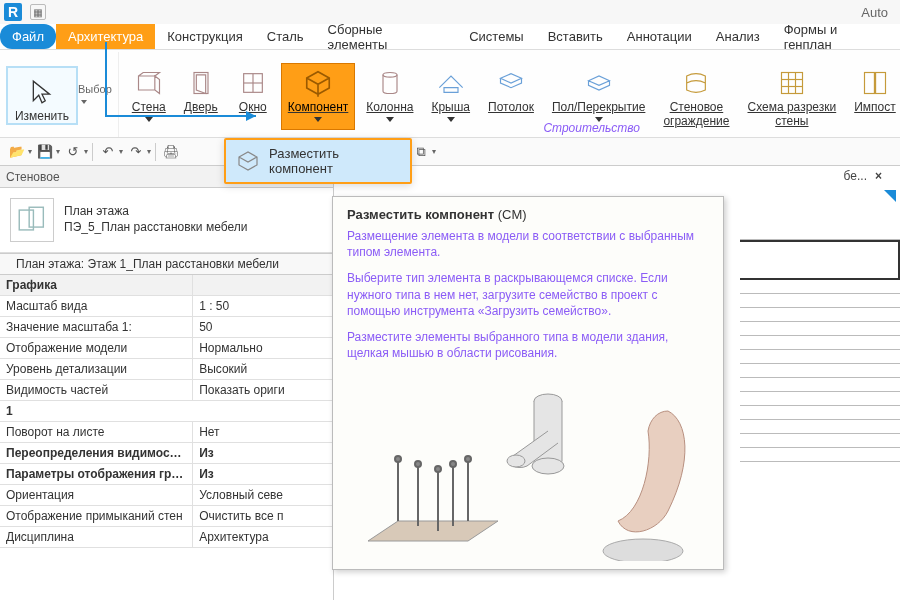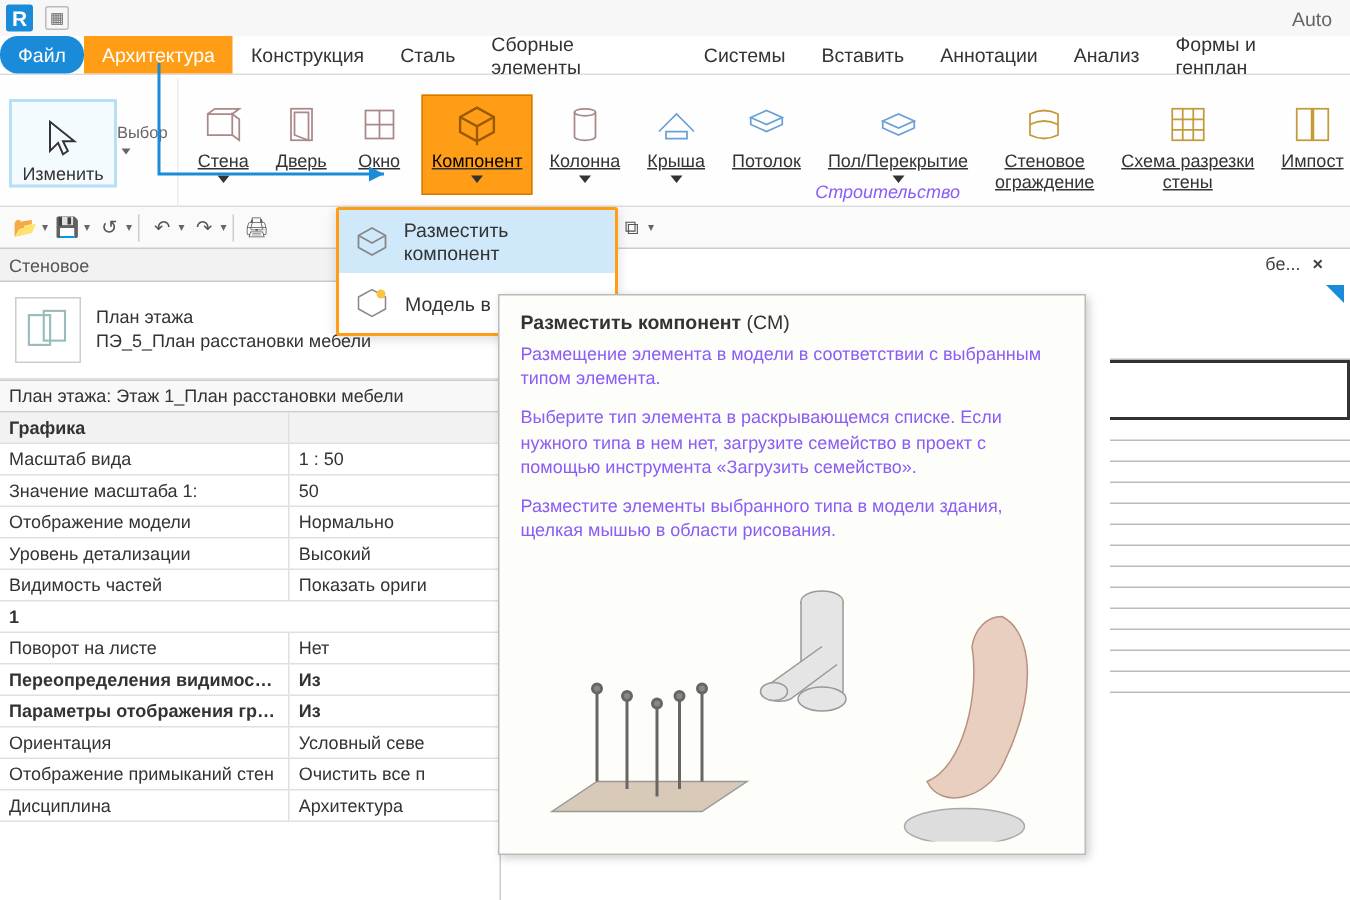--- a/index.html
+++ b/index.html
@@ -54,21 +54,21 @@
   .qat-caret { font-size: 8px; color: #666; margin-left: -2px; }
 
   
   .main { display: flex; height: calc(600px - 24px - 26px - 88px - 28px); }
   .left-panel { width: 334px; border-right: 1px solid #ccc; display: flex; flex-direction: column; background: #fff; }
   .panel-header { height: 22px; background: #f2f2f2; border-bottom: 1px solid #ccc; display: flex; align-items: center; padding: 0 6px; font-size: 12px; color: #555; }
   .panel-header .close { margin-left: auto; cursor: pointer; font-size: 13px; color: #777; }
   .props-top { display: flex; align-items: center; gap: 10px; padding: 10px; border-bottom: 1px solid #ddd; }
   .props-thumb { width: 44px; height: 44px; border: 1px solid #ccc; background: #fff; display:flex; align-items:center; justify-content:center; }
   .props-title { font-size: 12px; line-height: 1.3; }
-  .props-subhead { background: #f8f8f8; border-top: 1px solid #ccc; border-bottom: 1px solid #ccc; padding: 3px 6px; font-size: 12px; }
+  .props-subhead { background: #f8f8f8; border-top: 1px solid #ccc; border-bottom: 1px solid #ccc; padding: 3px 16px; font-size: 12px; }
   .props-table { flex: 1; overflow: hidden; }
   .prow { display: flex; border-bottom: 1px solid #e0e0e0; font-size: 12px; }
   .prow.cat { background: #f2f2f2; font-weight: bold; }
   .pcell-l { width: 58%; padding: 3px 6px; border-right: 1px solid #e0e0e0; white-space: nowrap; overflow: hidden; text-overflow: ellipsis; }
   .pcell-r { width: 42%; padding: 3px 6px; white-space: nowrap; overflow: hidden; text-overflow: ellipsis; }
 
   
   .canvas { flex: 1; position: relative; background: #fff; }
   .view-tab { position: absolute; top: 0; right: 18px; height: 20px; display: flex; align-items: center; font-size: 12px; color: #444; }
   .view-tab .x { margin-left: 8px; cursor: pointer; font-weight: bold; }
@@ -350,29 +350,20 @@
 </div>
 
 <div class="component-menu">
   <div class="cm-item hover">
     <div class="cm-icon">
         <svg width="24" height="24" viewBox="0 0 24 24">
           <path d="M3 8l9-5 9 5v8l-9 5-9-5z M3 8l9 5 9-5" fill="none" stroke="#888" stroke-width="1.2"></path>
         </svg>
       </div>
     <span>Разместить компонент</span>
-  </div>
-  <div class="cm-item">
-    <div class="cm-icon">
-        <svg width="24" height="24" viewBox="0 0 24 24">
-          <path d="M3 8l9-5 9 5v8l-9 5-9-5z" fill="none" stroke="#888"></path>
-          <circle cx="18" cy="6" r="3" fill="#f6c544"></circle>
-        </svg>
-      </div>
-    <span>Модель в</span>
   </div>
 </div>
 
 <div class="tooltip">
   <h4><b>Разместить компонент</b><span> (CM)</span></h4>
   <p>Размещение элемента в модели в соответствии с выбранным типом элемента.</p>
   <p>Выберите тип элемента в раскрывающемся списке. Если нужного типа в нем нет, загрузите семейство в проект с помощью инструмента «Загрузить семейство».</p>
   <p>Разместите элементы выбранного типа в модели здания, щелкая мышью в области рисования.</p>
   <div class="tooltip-img">
     <svg width="360" height="190" viewBox="0 0 360 190">

